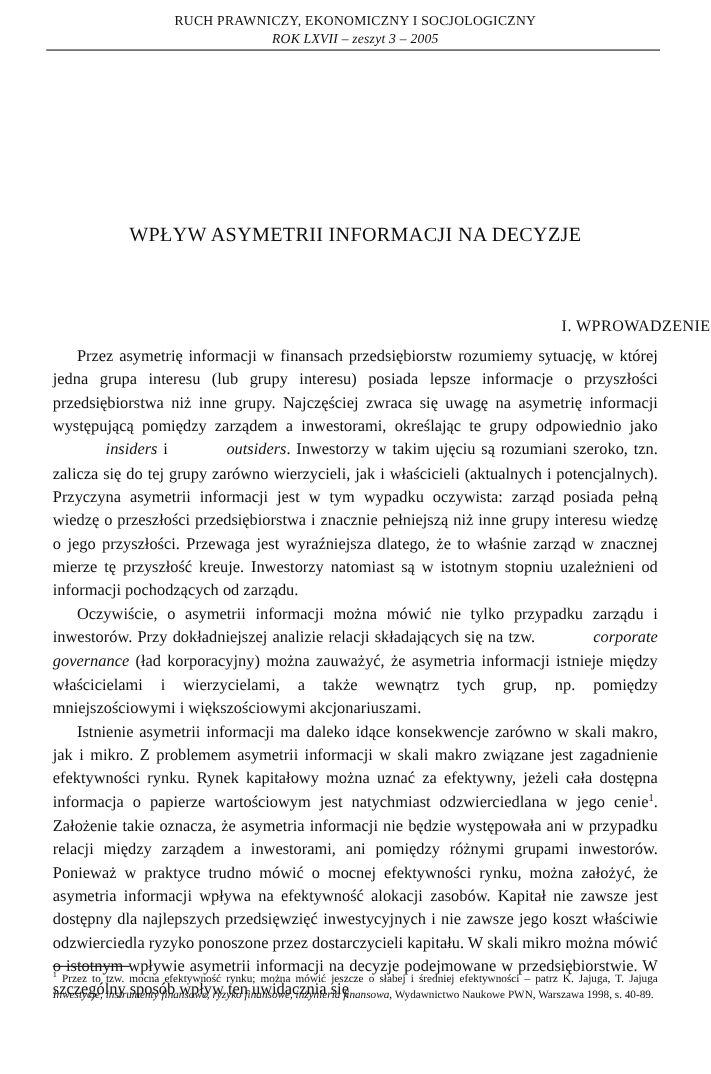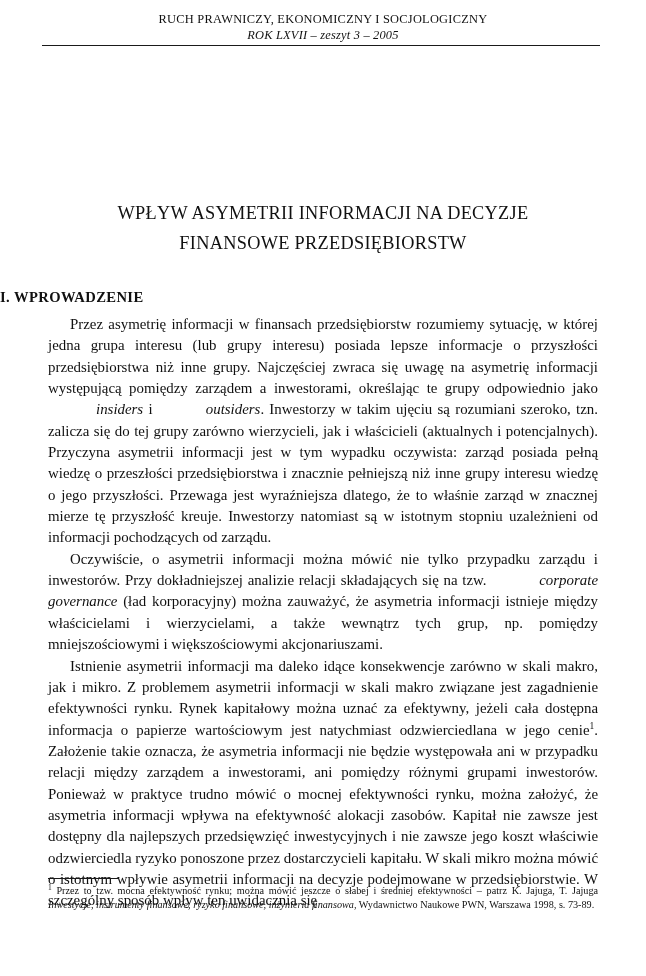--- a/index.html
+++ b/index.html
@@ -75,23 +75,23 @@
     line-height: 30px;
     letter-spacing: 0.3px;
   }
 
   
   .section-heading {
     position: absolute;
     left: 0;
     top: 277px;
     width: 646px;
-    text-align: left;
+    text-align: right;
     font-size: 14.6px;
-    font-weight: bold;
+    font-weight: normal;
     letter-spacing: 0.4px;
   }
 
   
   .body-col {
     position: absolute;
     left: 48px;
     top: 314px;
     width: 550px;
   }
@@ -145,31 +145,30 @@
 
   <div class="journal-head">
     <div class="line1">RUCH PRAWNICZY, EKONOMICZNY I SOCJOLOGICZNY</div>
     <div class="line2">ROK LXVII – zeszyt 3 – 2005</div>
   </div>
   <div class="head-rule"></div>
 
 
   <h1 class="article-title">
     <span>WPŁYW ASYMETRII INFORMACJI NA DECYZJE</span><br>
-    <span>FINANSOWE PRZEDSIĘBIORSTW</span>
   </h1>
 
   <h2 class="section-heading">I. WPROWADZENIE</h2>
 
   <div class="body-col">
     <p><span>Przez asymetrię informacji w finansach przedsiębiorstw rozumiemy sytuację, w której jedna grupa interesu (lub grupy interesu) posiada lepsze informacje o przyszłości przedsiębiorstwa niż inne grupy. Najczęściej zwraca się uwagę na asymetrię informacji występującą pomiędzy zarządem a inwestorami, określając te grupy odpowiednio jako </span><i>insiders</i><span> i </span><i>outsiders</i><span>. Inwestorzy w takim ujęciu są rozumiani szeroko, tzn. zalicza się do tej grupy zarówno wierzycieli, jak i właścicieli (aktualnych i potencjalnych). Przyczyna asymetrii informacji jest w tym wypadku oczywista: zarząd posiada pełną wiedzę o przeszłości przedsiębiorstwa i znacznie pełniejszą niż inne grupy interesu wiedzę o jego przyszłości. Przewaga jest wyraźniejsza dlatego, że to właśnie zarząd w znacznej mierze tę przyszłość kreuje. Inwestorzy natomiast są w istotnym stopniu uzależnieni od informacji pochodzących od zarządu.</span></p>
 
     <p><span>Oczywiście, o asymetrii informacji można mówić nie tylko przypadku zarządu i inwestorów. Przy dokładniejszej analizie relacji składających się na tzw. </span><i>corporate governance</i><span> (ład korporacyjny) można zauważyć, że asymetria informacji istnieje między właścicielami i wierzycielami, a także wewnątrz tych grup, np. pomiędzy mniejszościowymi i większościowymi akcjonariuszami.</span></p>
 
     <p><span>Istnienie asymetrii informacji ma daleko idące konsekwencje zarówno w skali makro, jak i mikro. Z problemem asymetrii informacji w skali makro związane jest zagadnienie efektywności rynku. Rynek kapitałowy można uznać za efektywny, jeżeli cała dostępna informacja o papierze wartościowym jest natychmiast odzwierciedlana w jego cenie</span><sup class="fn-ref">1</sup><span>. Założenie takie oznacza, że asymetria informacji nie będzie występowała ani w przypadku relacji między zarządem a inwestorami, ani pomiędzy różnymi grupami inwestorów. Ponieważ w praktyce trudno mówić o mocnej efektywności rynku, można założyć, że asymetria informacji wpływa na efektywność alokacji zasobów. Kapitał nie zawsze jest dostępny dla najlepszych przedsięwzięć inwestycyjnych i nie zawsze jego koszt właściwie odzwierciedla ryzyko ponoszone przez dostarczycieli kapitału. W skali mikro można mówić o istotnym wpływie asymetrii informacji na decyzje podejmowane w przedsiębiorstwie. W szczególny sposób wpływ ten uwidacznia się</span></p>
   </div>
 
   <div class="fn-rule"></div>
   <div class="footnote">
-    <span class="fn-first"><sup>1</sup></span><span> Przez to tzw. mocna efektywność rynku; można mówić jeszcze o słabej i średniej efektywności – patrz K. Jajuga, T. Jajuga </span><i>Inwestycje, instrumenty finansowe, ryzyko finansowe, inżynieria finansowa</i><span>, Wydawnictwo Naukowe PWN, Warszawa 1998, s. 73-89.</span>
+    <span class="fn-first"><sup>1</sup></span><span> Przez to tzw. mocna efektywność rynku; można mówić jeszcze o słabej i średniej efektywności – patrz K. Jajuga, T. Jajuga </span><i>Inwestycje, instrumenty finansowe, ryzyko finansowe, inżynieria finansowa</i><span>, Wydawnictwo Naukowe PWN, Warszawa 1998, s. 40-89.</span>
   </div>
 
 </div>
 
 </body></html>

